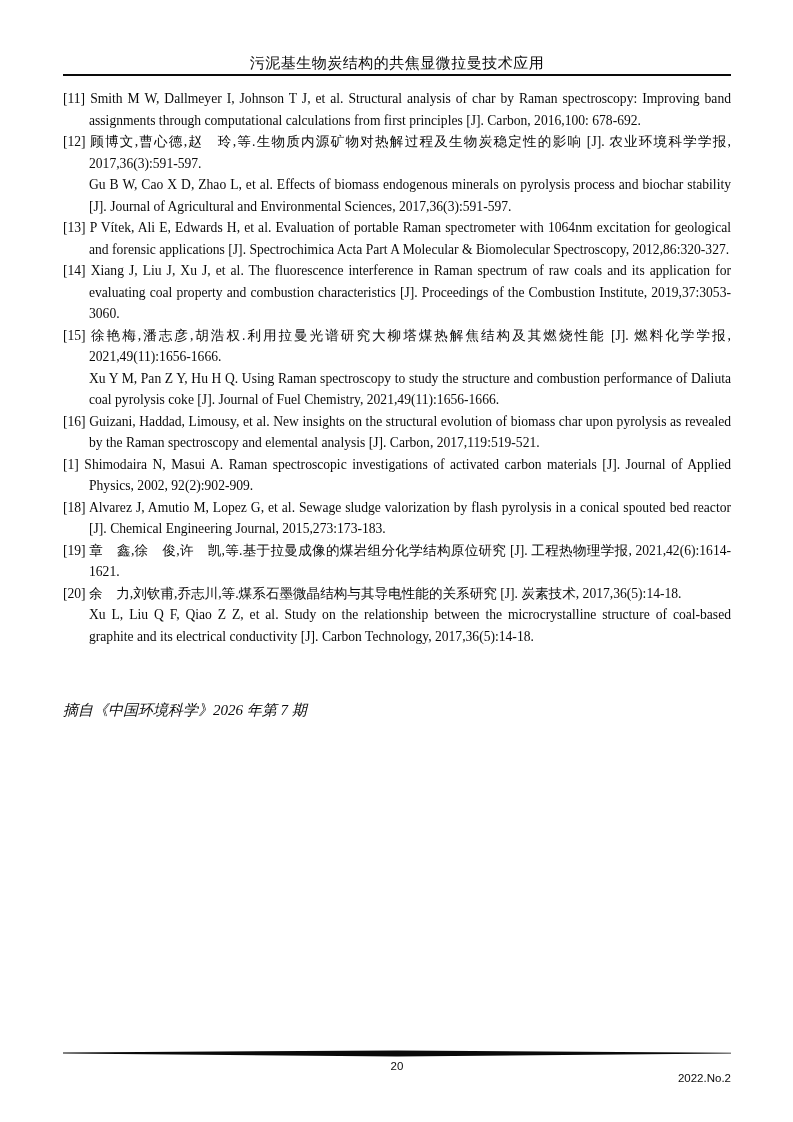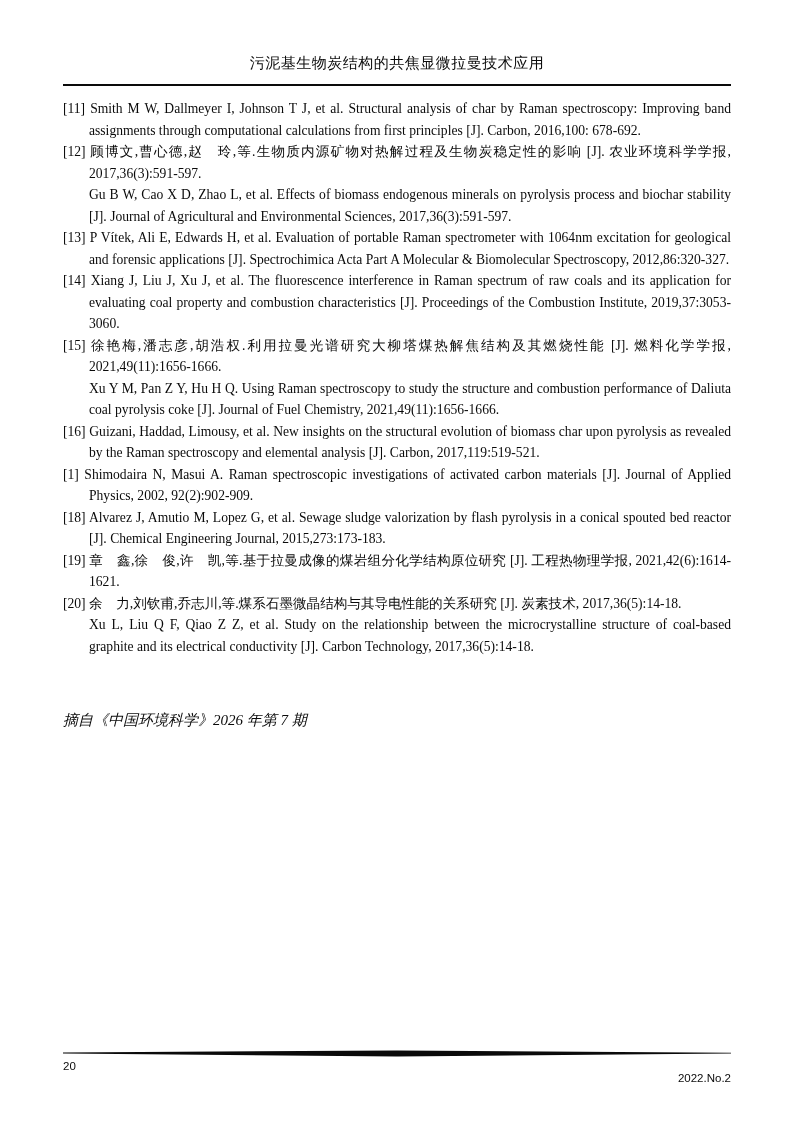--- a/index.html
+++ b/index.html
@@ -16,21 +16,21 @@
   .content {
     position: absolute;
     left: 63px;
     top: 52px;
     width: 668px;
   }
   .doc-header {
     text-align: center;
     font-size: 15px;
     line-height: 22px;
-    padding-bottom: 10px;
+    padding-bottom: 0;
     border-bottom: 2px solid #0a0a0a;
     letter-spacing: 0.5px;
   }
   .refs {
     margin-top: 12px;
     font-size: 13.6px;
     line-height: 21.5px;
     text-align: justify;
   }
   .ref {
@@ -55,20 +55,21 @@
   }
   .footer-bar svg { display: block; width: 668px; height: 7px; }
   .footer-text {
     position: absolute;
     left: 63px;
     top: 1059px;
     width: 668px;
     font-family: "Liberation Sans", sans-serif;
     font-size: 11.5px;
     line-height: 15px;
+    text-align: center;
   }
   .footer-issue {
     position: absolute;
     right: 0;
     top: 12px;
   }
 </style>
 </head>
 <body>
 

